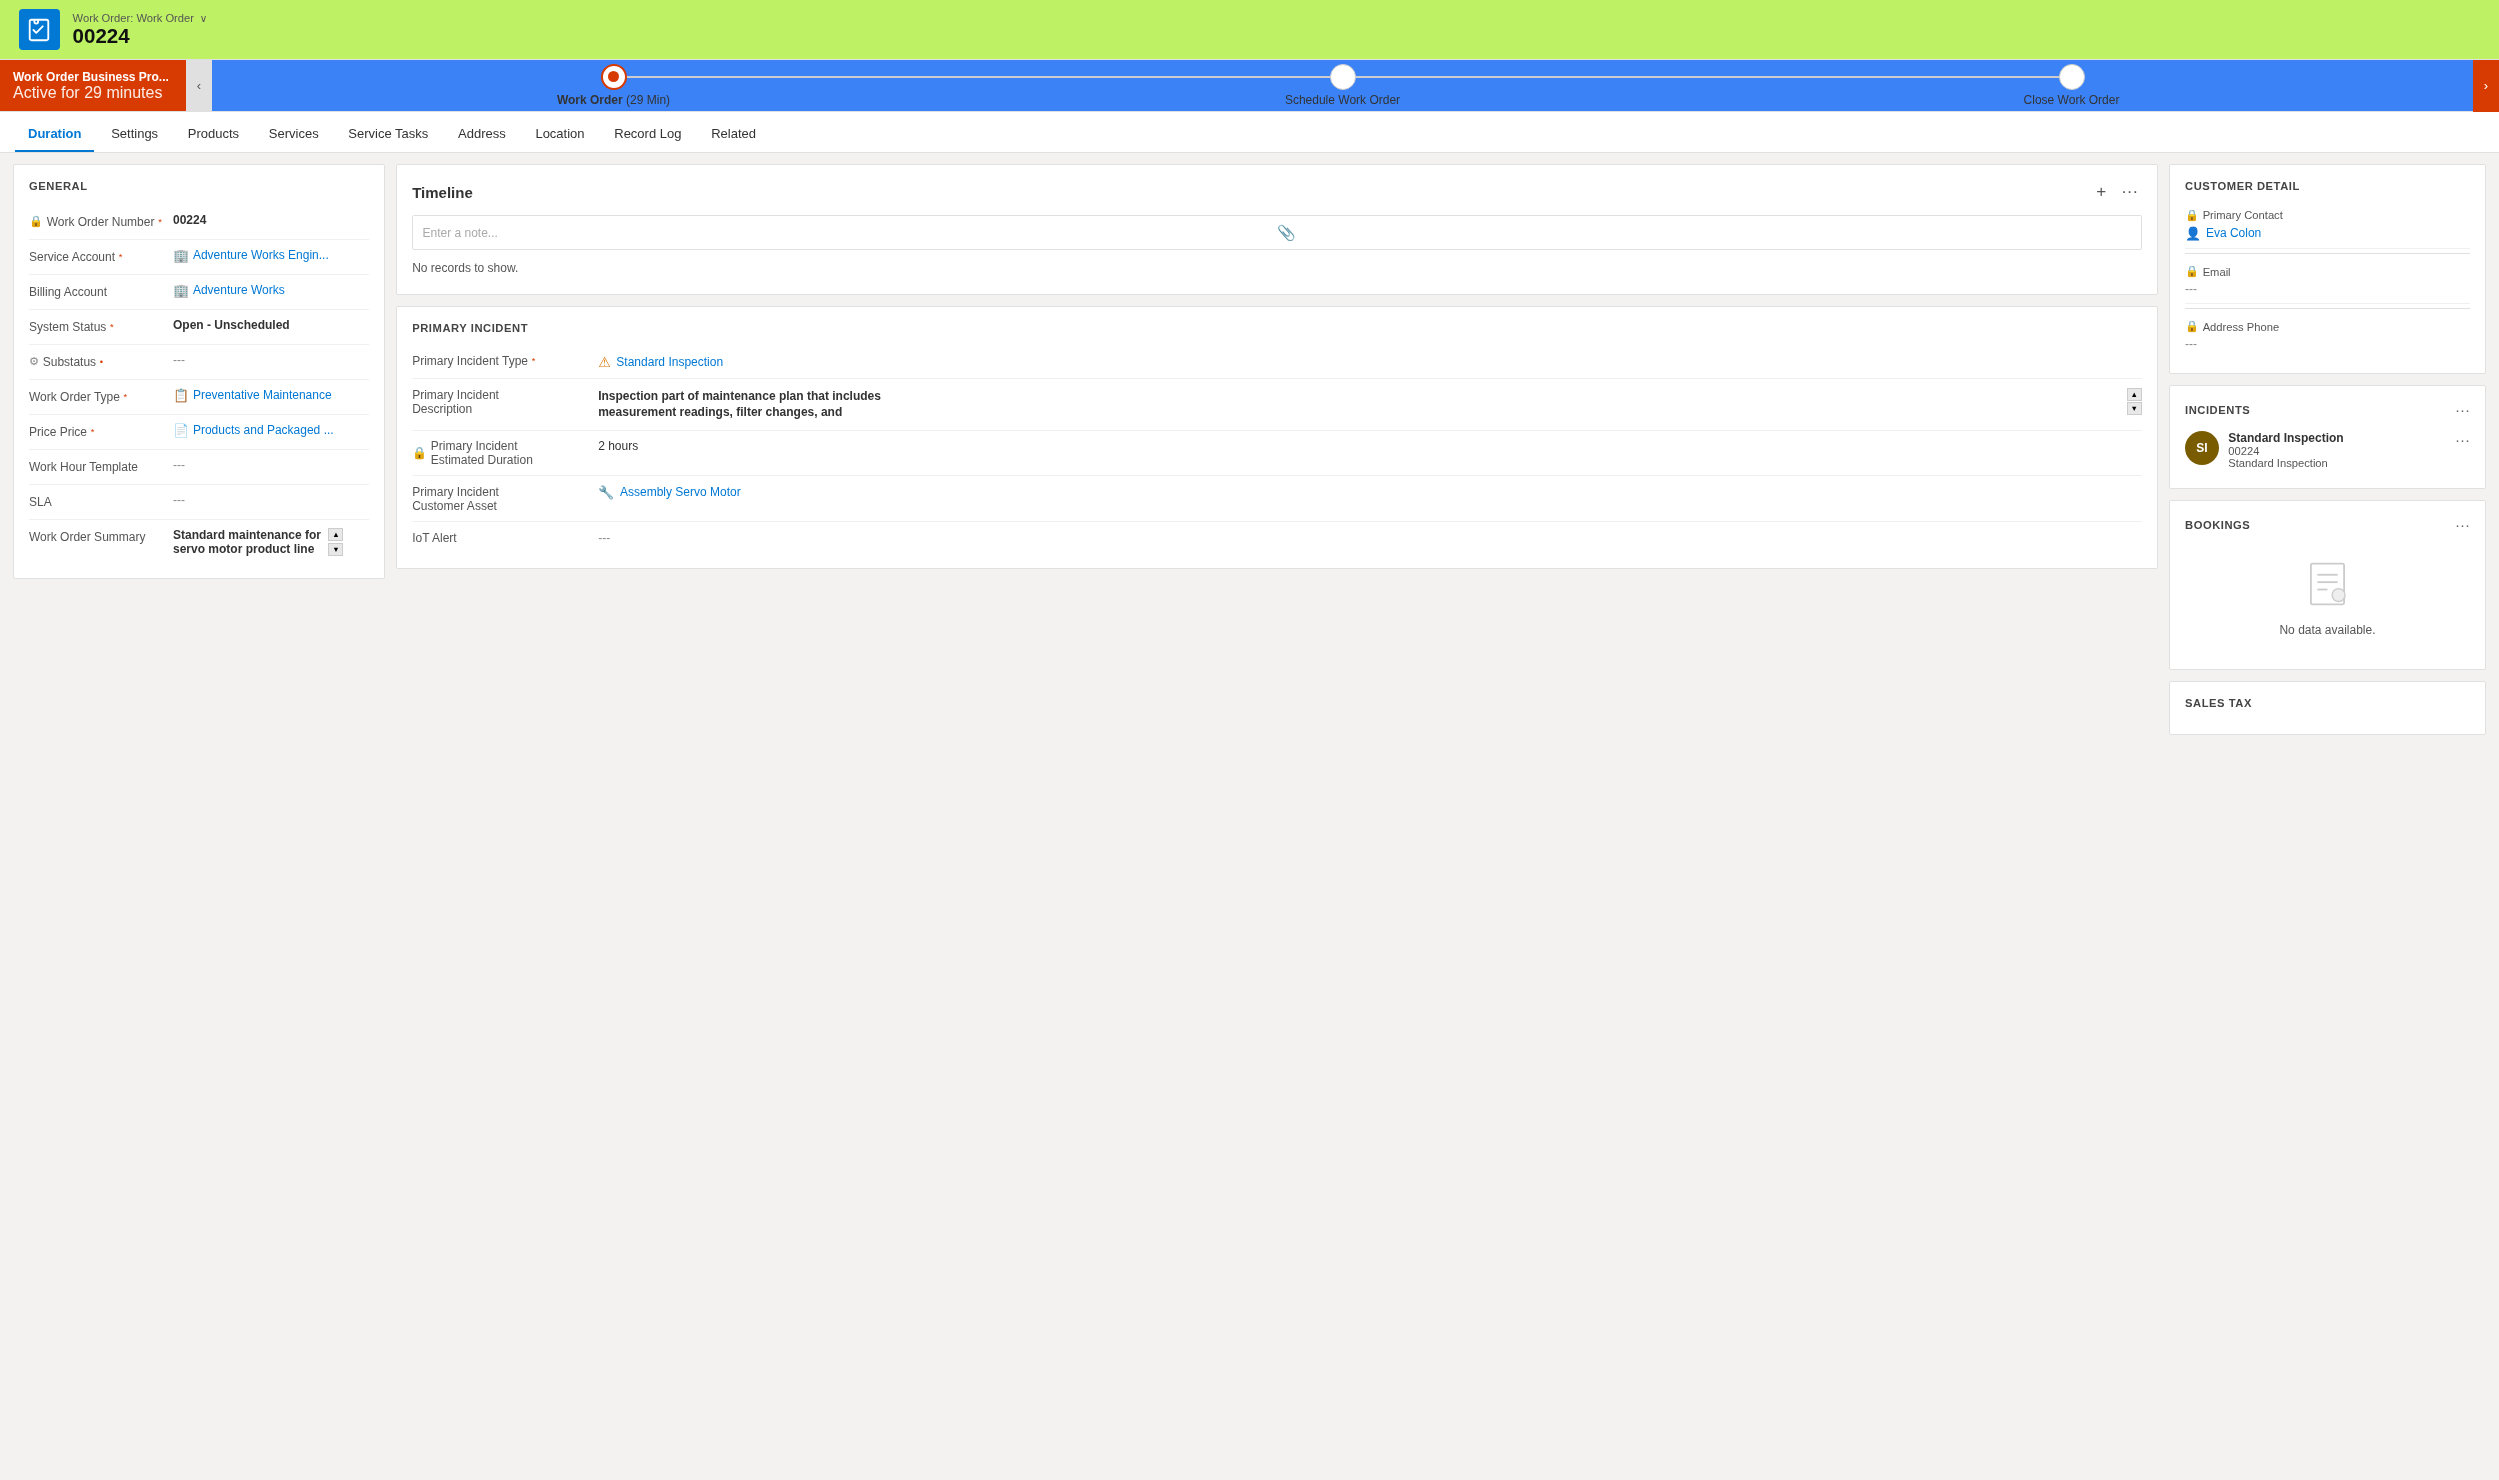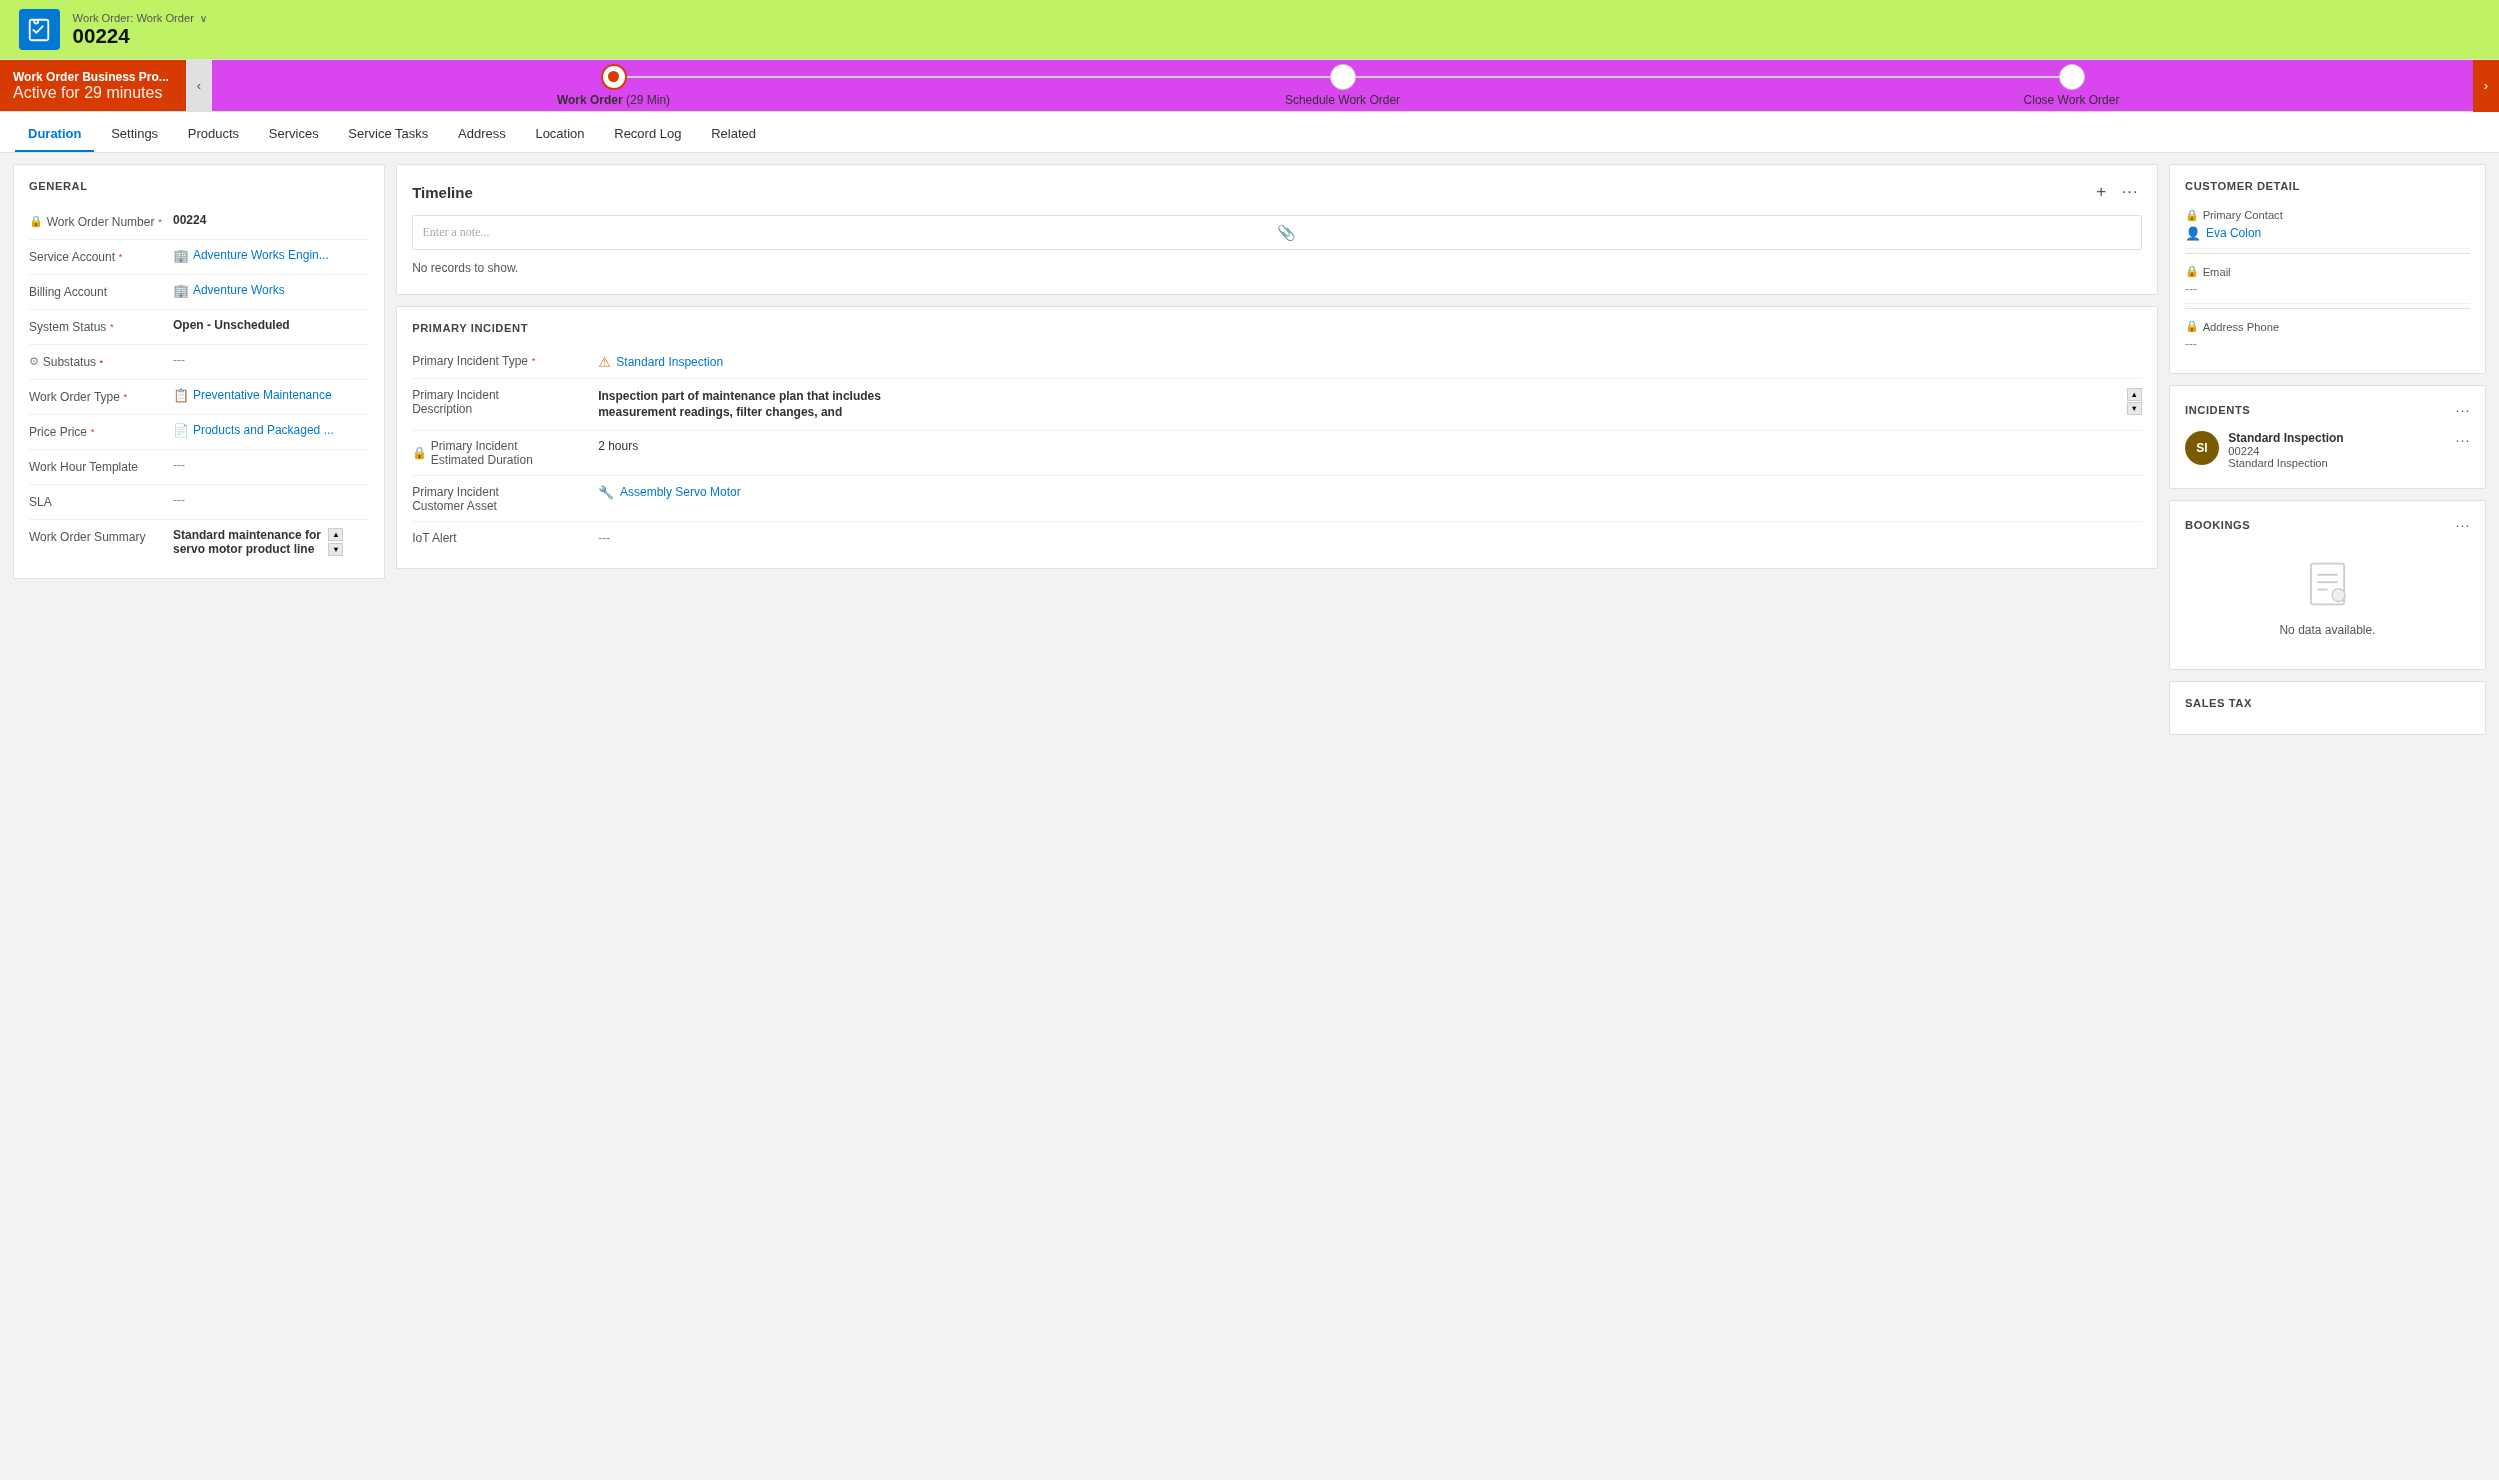--- a/index.html
+++ b/index.html
@@ -32,21 +32,21 @@
       color: #555;
       display: flex;
       align-items: center;
       gap: 5.6px;
     }
     .header-label .chevron { font-size: 10.3px; color: #555; }
     .header-record-number { font-size: 20.5px; font-weight: 600; color: #111; }
 
     
     .process-bar {
-      background: #d946ef;
+      background: #3b82f6;
       border-bottom: 0.9px solid #e0e0e0;
       display: flex;
       align-items: center;
       height: 52px;
       position: relative;
     }
     .process-bar-left {
       background: #d83b01;
       color: #fff;
       padding: 5.6px 13px;
@@ -202,21 +202,20 @@
     }
     .timeline-input-area {
       border: 0.9px solid #e0e0e0;
       border-radius: 1.9px;
       padding: 7.5px 9.3px;
       display: flex;
       align-items: center;
       color: #aaa;
       font-size: 12px;
       margin-bottom: 7.5px;
-      font-family: Liberation Serif, serif;
     }
     .timeline-input-area span { flex: 1; }
     .attach-icon { font-size: 15px; color: #888; }
     .timeline-empty { color: #555; font-size: 12px; padding: 3.7px 0; }
 
     
     .incident-title { font-size: 11.2px; font-weight: 700; letter-spacing: 0.05em; color: #444; text-transform: uppercase; margin-bottom: 11.2px; }
     .incident-row {
       display: flex;
       align-items: flex-start;

